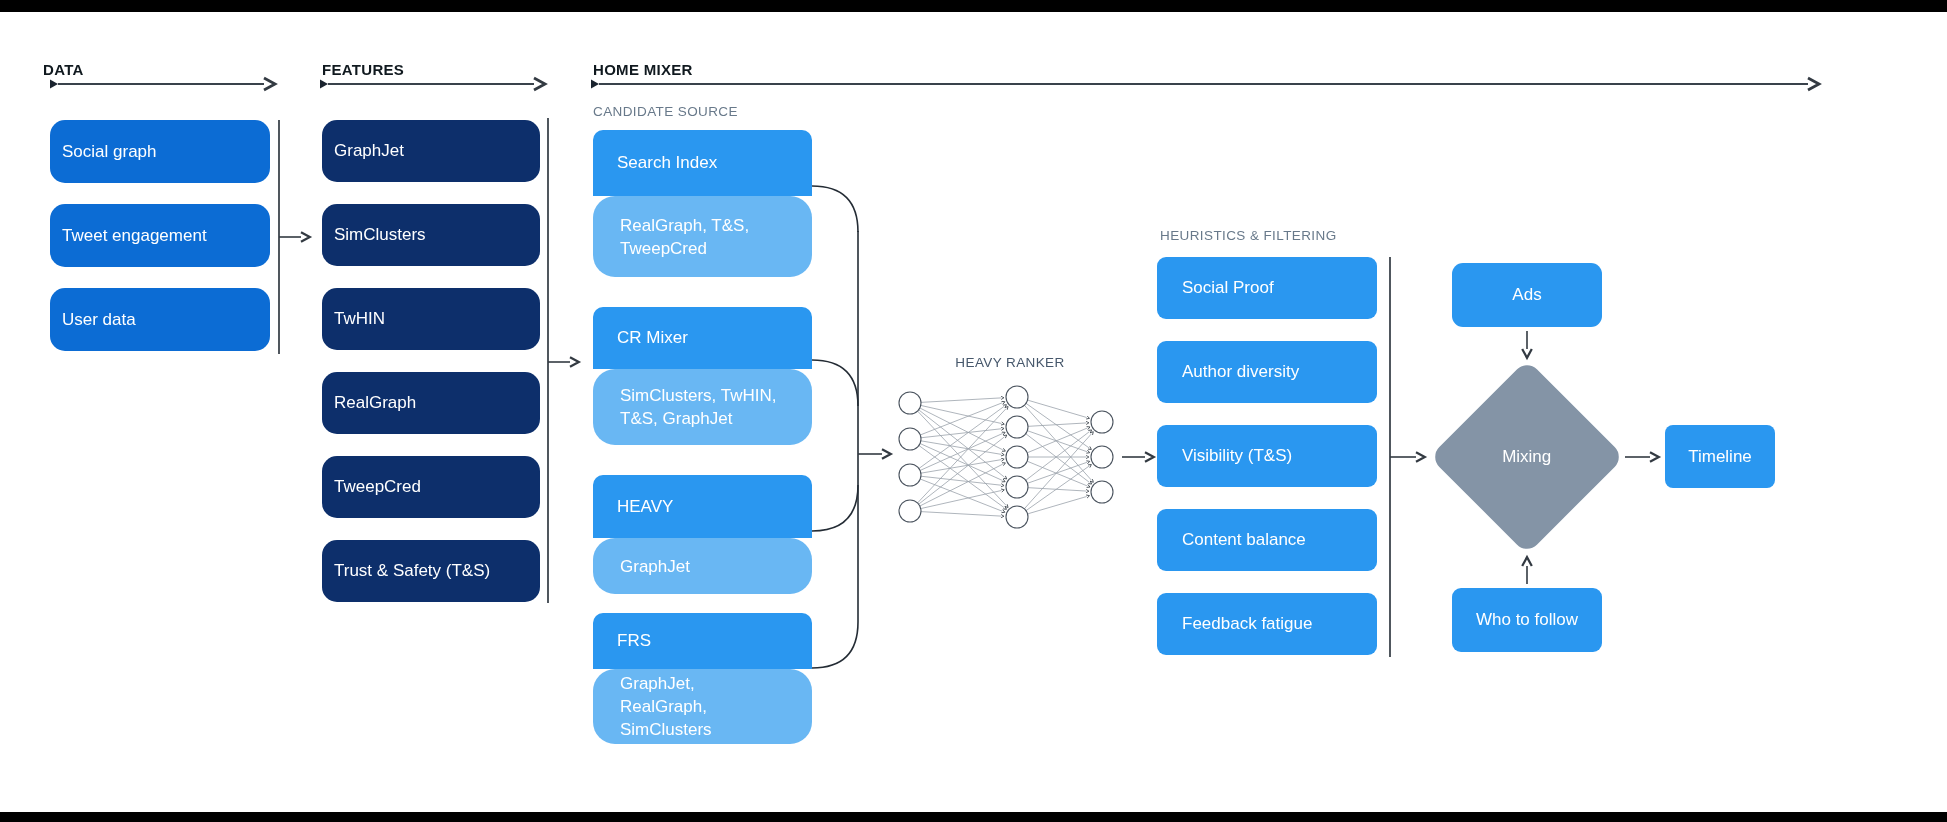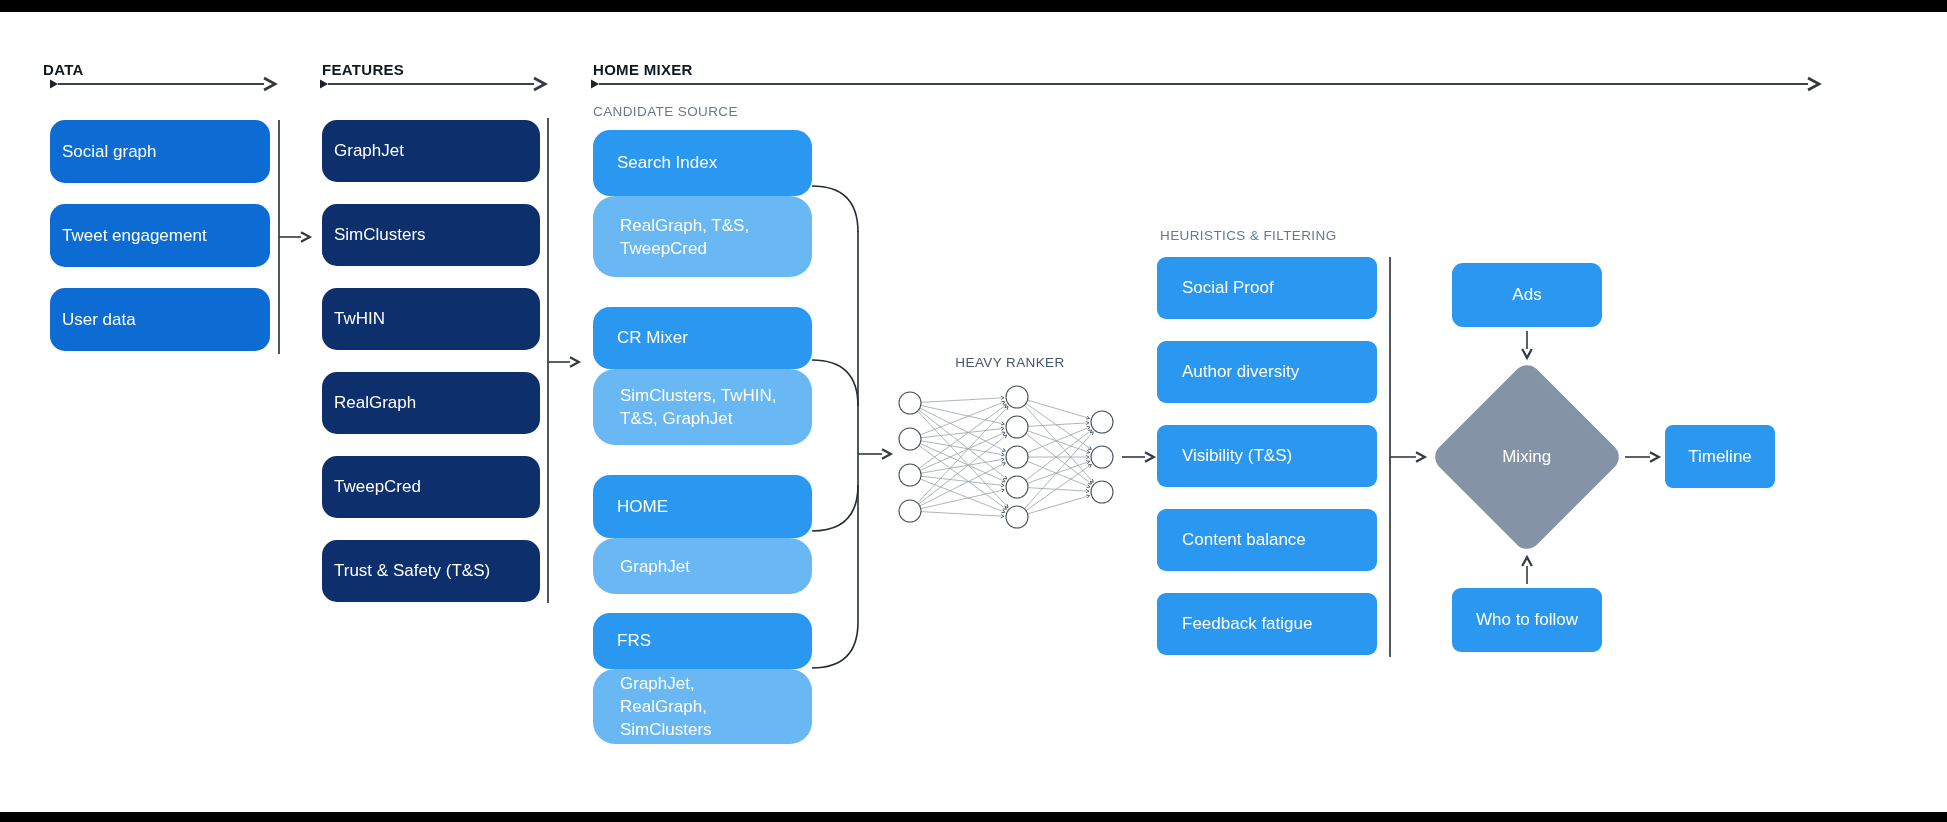--- a/index.html
+++ b/index.html
@@ -15,21 +15,21 @@
   .sub-label{position:absolute;font-size:13.5px;color:#68798a;letter-spacing:.4px;}
   .hr-label{position:absolute;font-size:13.5px;color:#46576b;letter-spacing:.4px;text-align:center;}
 
   .box{position:absolute;display:flex;align-items:center;color:#fff;font-size:17px;box-sizing:border-box;}
   .pill{border-radius:15px;padding-left:12px;}
   .data-box{left:50px;width:220px;height:63px;background:var(--c-data-box,#0c6cd4);}
   .feat-box{left:322px;width:218px;height:62px;background:var(--c-feature-box,#0d2f6b);}
   .heur-box{left:1157px;width:220px;height:62px;border-radius:9px;background:var(--c-bright-blue,#2a97f0);padding-left:25px;}
 
   .cs-box{position:absolute;left:593px;width:219px;border-radius:10px;overflow:hidden;}
-  .cs-head{display:flex;align-items:center;padding-left:24px;background:var(--c-bright-blue,#2a97f0);color:#fff;font-size:17px;border-radius:17px;}
+  .cs-head{display:flex;align-items:center;padding-left:24px;background:var(--c-bright-blue,#2a97f0);color:#fff;font-size:17px;}
   .cs-sub{display:flex;align-items:center;padding:0 27px;background:var(--c-light-blue,#69b7f3);color:#fff;font-size:17px;line-height:23px;border-radius:22px;}
 
   .mix-box{position:absolute;display:flex;align-items:center;justify-content:center;
     color:#fff;font-size:17px;border-radius:9px;background:var(--c-bright-blue,#2a97f0);}
   .diamond{position:absolute;left:1458px;top:388px;width:138px;height:138px;border-radius:14px;
     background:var(--c-diamond,#8494a6);transform:rotate(45deg);display:flex;align-items:center;justify-content:center;}
   .diamond span{transform:rotate(-45deg);color:#fff;font-size:17px;}
 
   svg.wires{position:absolute;left:0;top:0;pointer-events:none;}
   .hline{stroke:#39424b;stroke-width:2;fill:none;}
@@ -161,21 +161,21 @@
 
   <div class="cs-box" style="top:130px;">
     <div class="cs-head" style="height:66px;">Search Index</div>
     <div class="cs-sub" style="height:81px;">RealGraph, T&amp;S, TweepCred</div>
   </div>
   <div class="cs-box" style="top:307px;">
     <div class="cs-head" style="height:62px;">CR Mixer</div>
     <div class="cs-sub" style="height:76px;">SimClusters, TwHIN, T&amp;S, GraphJet</div>
   </div>
   <div class="cs-box" style="top:475px;">
-    <div class="cs-head" style="height:63px;">HOME</div>
+    <div class="cs-head" style="height:63px;">HEAVY</div>
     <div class="cs-sub" style="height:56px;">GraphJet</div>
   </div>
   <div class="cs-box" style="top:613px;">
     <div class="cs-head" style="height:56px;">FRS</div>
     <div class="cs-sub" style="height:75px;">GraphJet, RealGraph, SimClusters</div>
   </div>
 
   <div class="box heur-box" style="top:257px;">Social Proof</div>
   <div class="box heur-box" style="top:341px;">Author diversity</div>
   <div class="box heur-box" style="top:425px;">Visibility (T&amp;S)</div>

